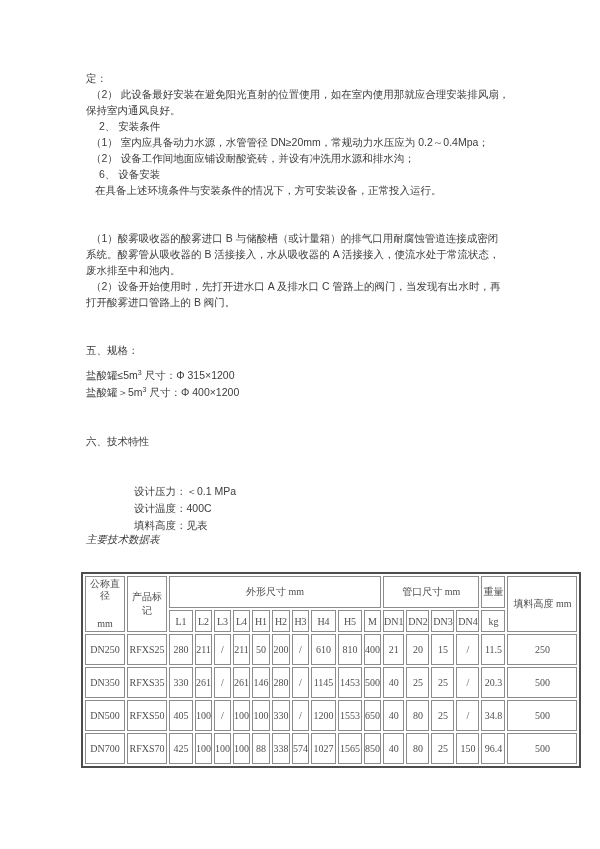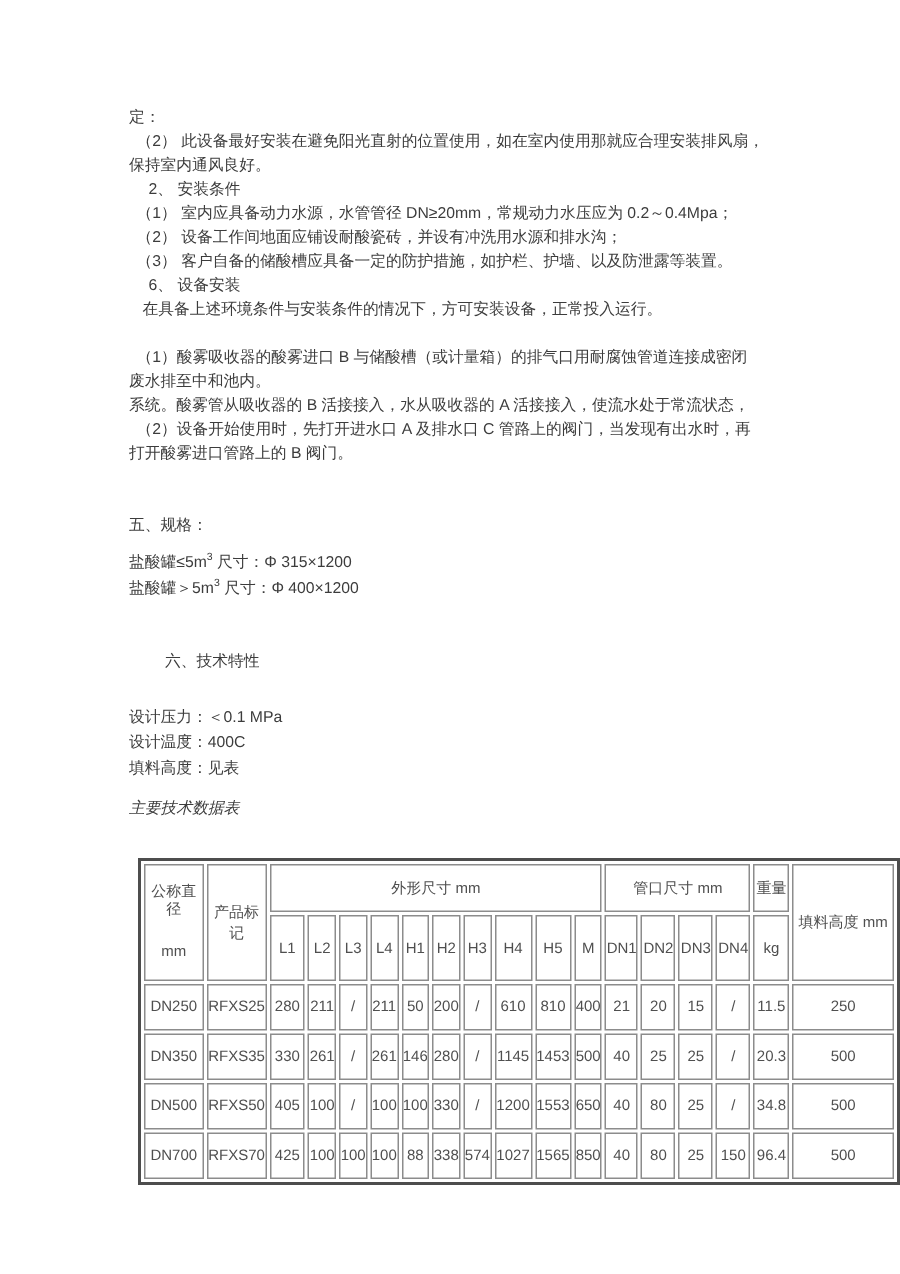--- a/index.html
+++ b/index.html
@@ -21,82 +21,81 @@
     white-space:nowrap;
   }
   .lh17{line-height:17px;}
   .line{white-space:nowrap;}
   .ip{padding-left:5px;}   
   .in{padding-left:13px;}  
   .ih{padding-left:9px;}   
   sup{font-size:7px;vertical-align:super;line-height:0;}
 
   
-  .tbl-wrap{position:absolute;left:92px;top:572px;}
+  .tbl-wrap{position:absolute;left:81px;top:572px;font-family:Liberation Serif, serif;}
   table.tech{
     border-collapse:separate;
     border-spacing:2px;
     border:2px solid #4d4d4d;
     background:#ffffff;
     table-layout:fixed;
   }
   table.tech td{
     box-sizing:border-box;
     border:1px solid #8c8c8c;
     text-align:center;
     vertical-align:middle;
     padding:0;
     font-size:10px;
     color:#4f4f4f;
     overflow:hidden;
     background:#ffffff;
   }
   tr.hrow1 td{height:32px;}
-  tr.hrow2 td{height:44px;}
+  tr.hrow2 td{height:22px;}
   table.tech tbody td{height:31px;}
   .two-line div{line-height:12px;}
   .two-line div + div{margin-top:16px;text-align:center;}
 </style>
 </head>
 <body>
 
 <div class="page">
 
   <div class="tblock" style="top:70px;">
     <div class="line">定：</div>
     <div class="line ip">（2） 此设备最好安装在避免阳光直射的位置使用，如在室内使用那就应合理安装排风扇，</div>
     <div class="line">保持室内通风良好。</div>
     <div class="line in">2、 安装条件</div>
     <div class="line ip">（1） 室内应具备动力水源，水管管径 DN≥20mm，常规动力水压应为 0.2～0.4Mpa；</div>
     <div class="line ip">（2） 设备工作间地面应铺设耐酸瓷砖，并设有冲洗用水源和排水沟；</div>
-    <div class="line ip">（3） 客户自备的储酸槽应具备一定的防护措施，如护栏、护墙、以及防泄露等装置。</div>
     <div class="line in">6、 设备安装</div>
     <div class="line ih">在具备上述环境条件与安装条件的情况下，方可安装设备，正常投入运行。</div>
   </div>
 
   <div class="tblock" style="top:230px;">
     <div class="line ip">（1）酸雾吸收器的酸雾进口 B 与储酸槽（或计量箱）的排气口用耐腐蚀管道连接成密闭</div>
+    <div class="line">系统。酸雾管从吸收器的 B 活接接入，水从吸收器的 A 活接接入，使流水处于常流状态，</div>
     <div class="line">废水排至中和池内。</div>
-    <div class="line">系统。酸雾管从吸收器的 B 活接接入，水从吸收器的 A 活接接入，使流水处于常流状态，</div>
     <div class="line ip">（2）设备开始使用时，先打开进水口 A 及排水口 C 管路上的阀门，当发现有出水时，再</div>
     <div class="line">打开酸雾进口管路上的 B 阀门。</div>
   </div>
 
   <div class="tblock" style="top:342px;">
     <div class="line">五、规格：</div>
   </div>
   <div class="tblock lh17" style="top:367px;">
     <div class="line"><span>盐酸罐≤5m</span><sup>3</sup><span> 尺寸：Φ 315×1200</span></div>
     <div class="line"><span>盐酸罐＞5m</span><sup>3</sup><span> 尺寸：Φ 400×1200</span></div>
   </div>
 
-  <div class="tblock" style="top:433px;margin-left:24px;">
+  <div class="tblock" style="top:433px;">
     <div class="line">六、技术特性</div>
   </div>
-  <div class="tblock lh17" style="top:470px;">
+  <div class="tblock lh17" style="top:483px;margin-left:48px;">
     <div class="line">设计压力：＜0.1 MPa</div>
     <div class="line">设计温度：400C</div>
     <div class="line">填料高度：见表</div>
   </div>
 
   <div class="tblock" style="top:531px;font-style:italic;">
     <div class="line">主要技术数据表</div>
   </div>
 
   <div class="tbl-wrap">

